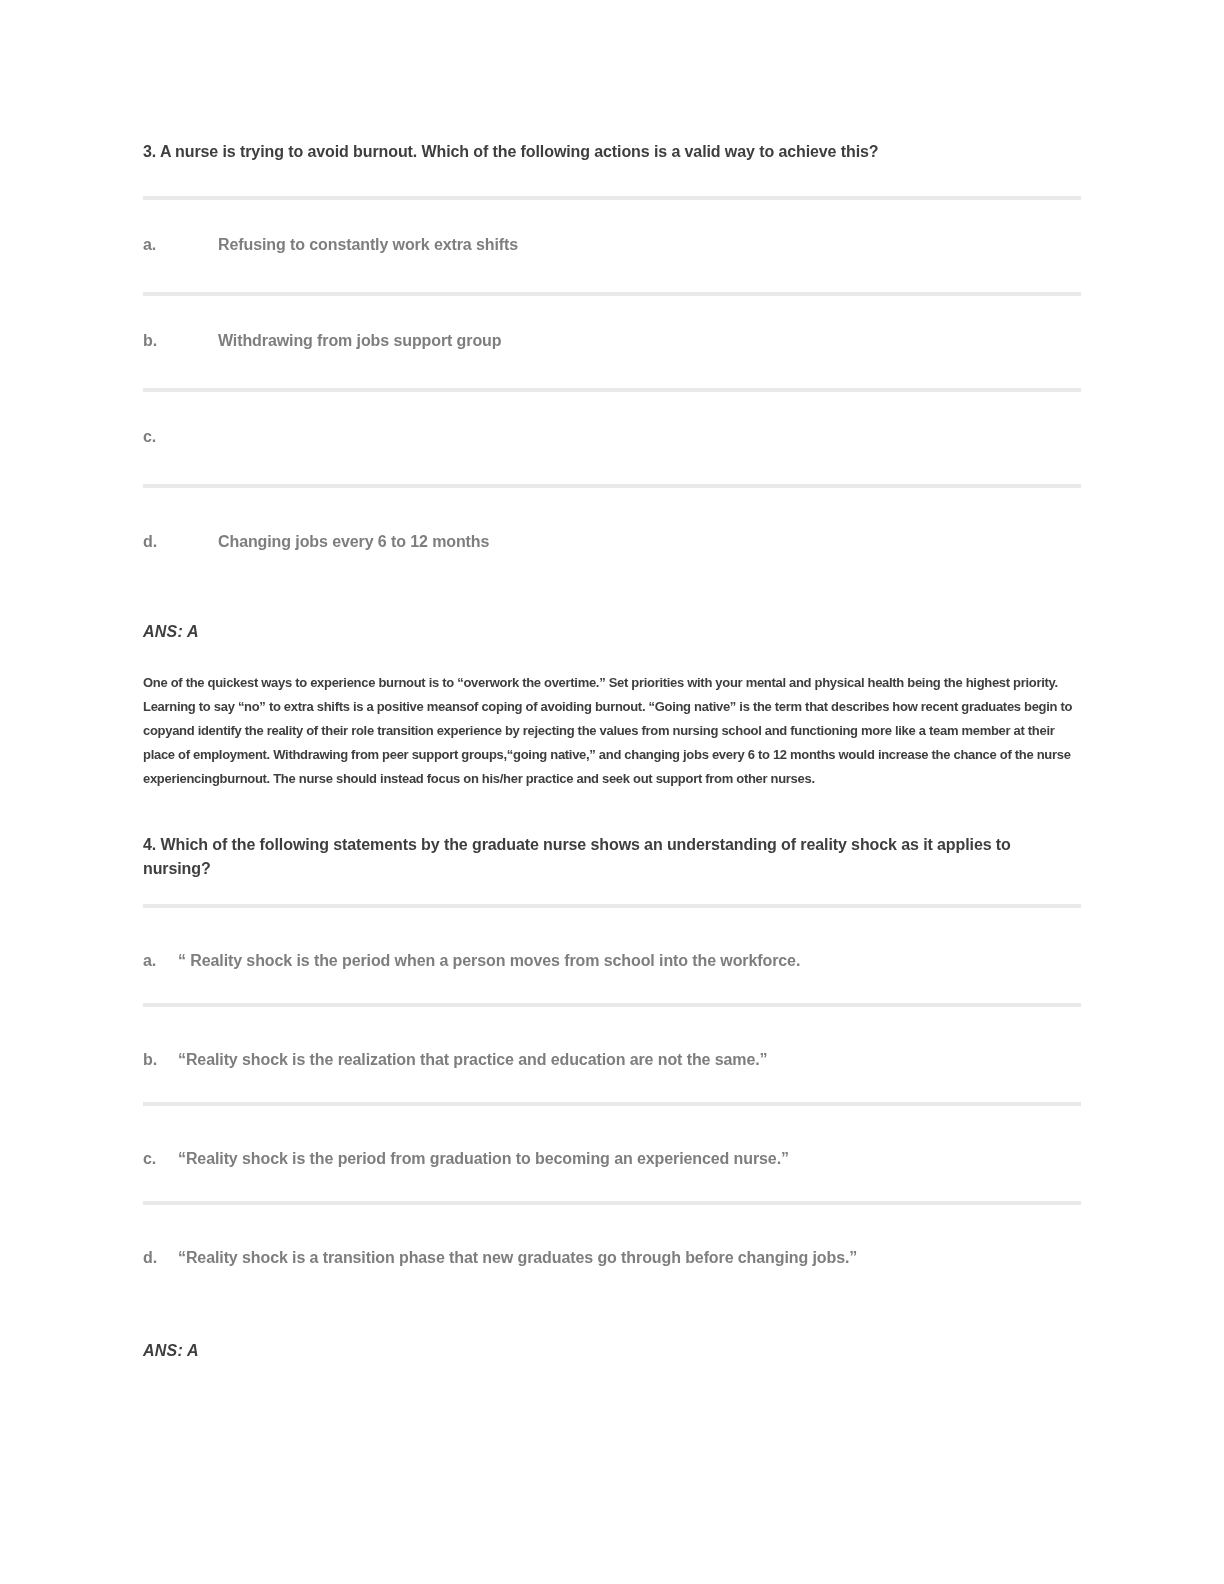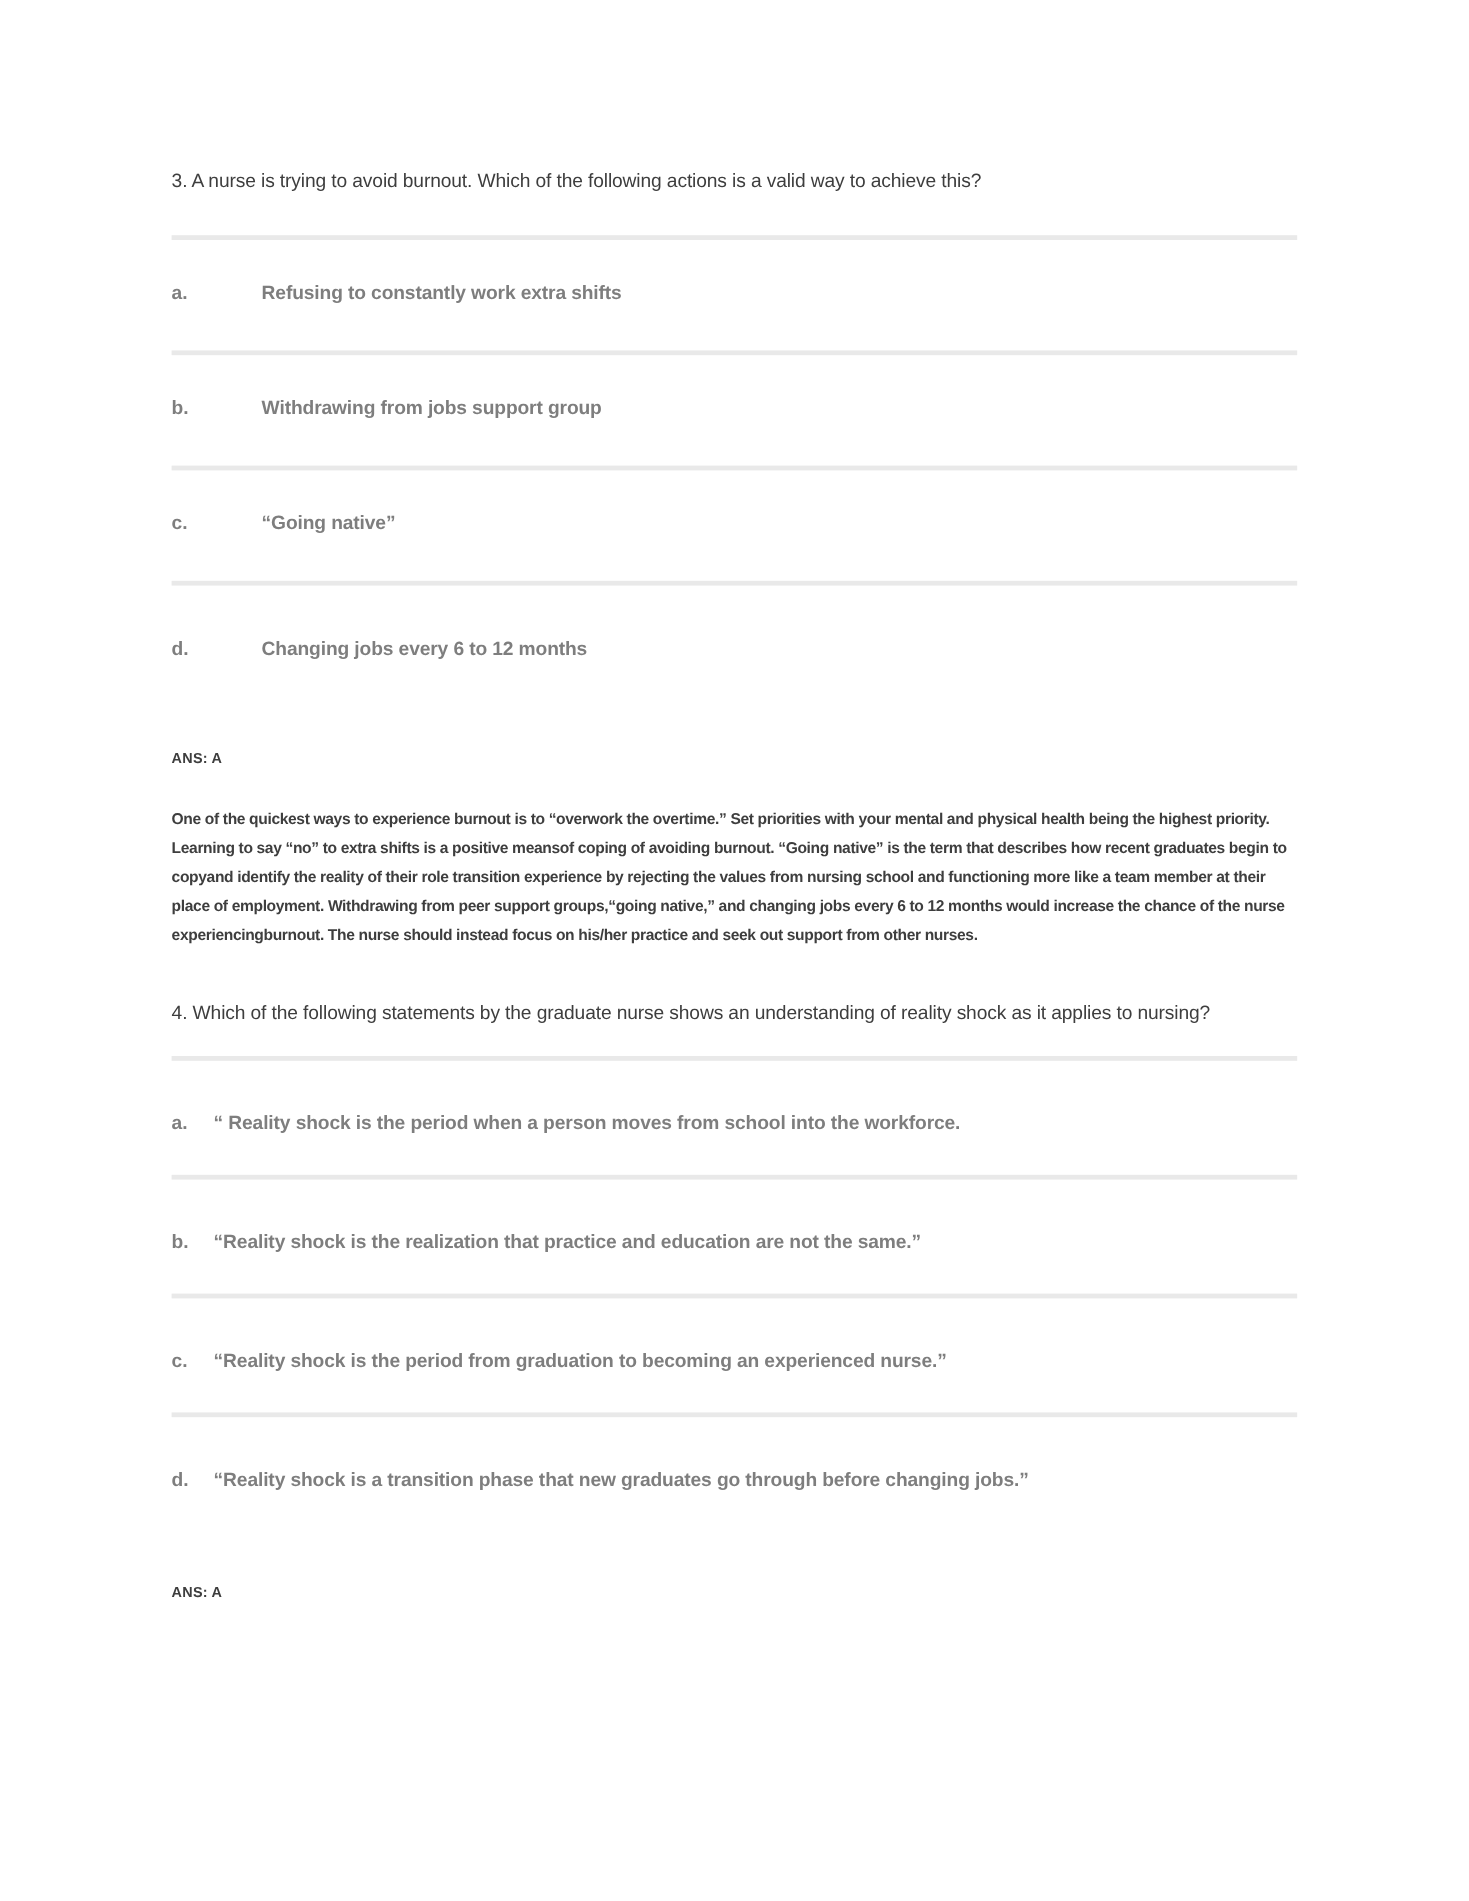--- a/index.html
+++ b/index.html
@@ -14,21 +14,21 @@
     overflow: hidden;
   }
   .content {
     position: absolute;
     left: 143px;
     top: 140px;
     width: 938px;
   }
   .question {
     font-size: 16px;
-    font-weight: 400;
+    font-weight: 700;
     line-height: 24px;
     color: #3e3e3e;
     letter-spacing: -0.1px;
   }
   .options { margin-top: 32px; }
   .options.q4-opts { margin-top: 23px; }
   .opt-row {
     display: flex;
     align-items: flex-start;
     border-top: 4px solid #e9e9e9;
@@ -41,25 +41,26 @@
   }
   .q4-opts .opt-row { padding: 41px 0 30px 0; }
   .opt-row.last { padding-top: 42px; padding-bottom: 0; }
   .q4-opts .opt-row.last { padding-top: 41px; padding-bottom: 0; }
   .letter { flex: 0 0 auto; }
   .q3-opts .letter { width: 75px; }
   .q4-opts .letter { width: 35px; }
   .opt-text { flex: 1 1 auto; }
   .ans {
     margin-top: 66px;
-    font-size: 12px;
+    font-size: 16px;
     font-weight: 700;
     line-height: 24px;
     color: #3e3e3e;
     letter-spacing: 0.2px;
+    font-style: italic;
   }
   .ans.ans2 { margin-top: 69px; }
   .rationale {
     margin-top: 27px;
     font-size: 13px;
     font-weight: 700;
     line-height: 24px;
     color: #3e3e3e;
     letter-spacing: -0.3px;
     text-align: left;
@@ -77,21 +78,20 @@
     <div class="opt-row">
       <span class="letter">a.</span>
       <span class="opt-text">Refusing to constantly work extra shifts</span>
     </div>
     <div class="opt-row">
       <span class="letter">b.</span>
       <span class="opt-text">Withdrawing from jobs support group</span>
     </div>
     <div class="opt-row">
       <span class="letter">c.</span>
-      <span class="opt-text">“Going native”</span>
     </div>
     <div class="opt-row last">
       <span class="letter">d.</span>
       <span class="opt-text">Changing jobs every 6 to 12 months</span>
     </div>
   </div>
 
   <div class="ans">ANS: A</div>
 
   <p class="rationale">One of the quickest ways to experience burnout is to “overwork the overtime.” Set priorities with your mental and physical health being the highest priority. Learning to say “no” to extra shifts is a positive meansof coping of avoiding burnout. “Going native” is the term that describes how recent graduates begin to copyand identify the reality of their role transition experience by rejecting the values from nursing school and functioning more like a team member at their place of employment. Withdrawing from peer support groups,“going native,” and changing jobs every 6 to 12 months would increase the chance of the nurse experiencingburnout. The nurse should instead focus on his/her practice and seek out support from other nurses.</p>

